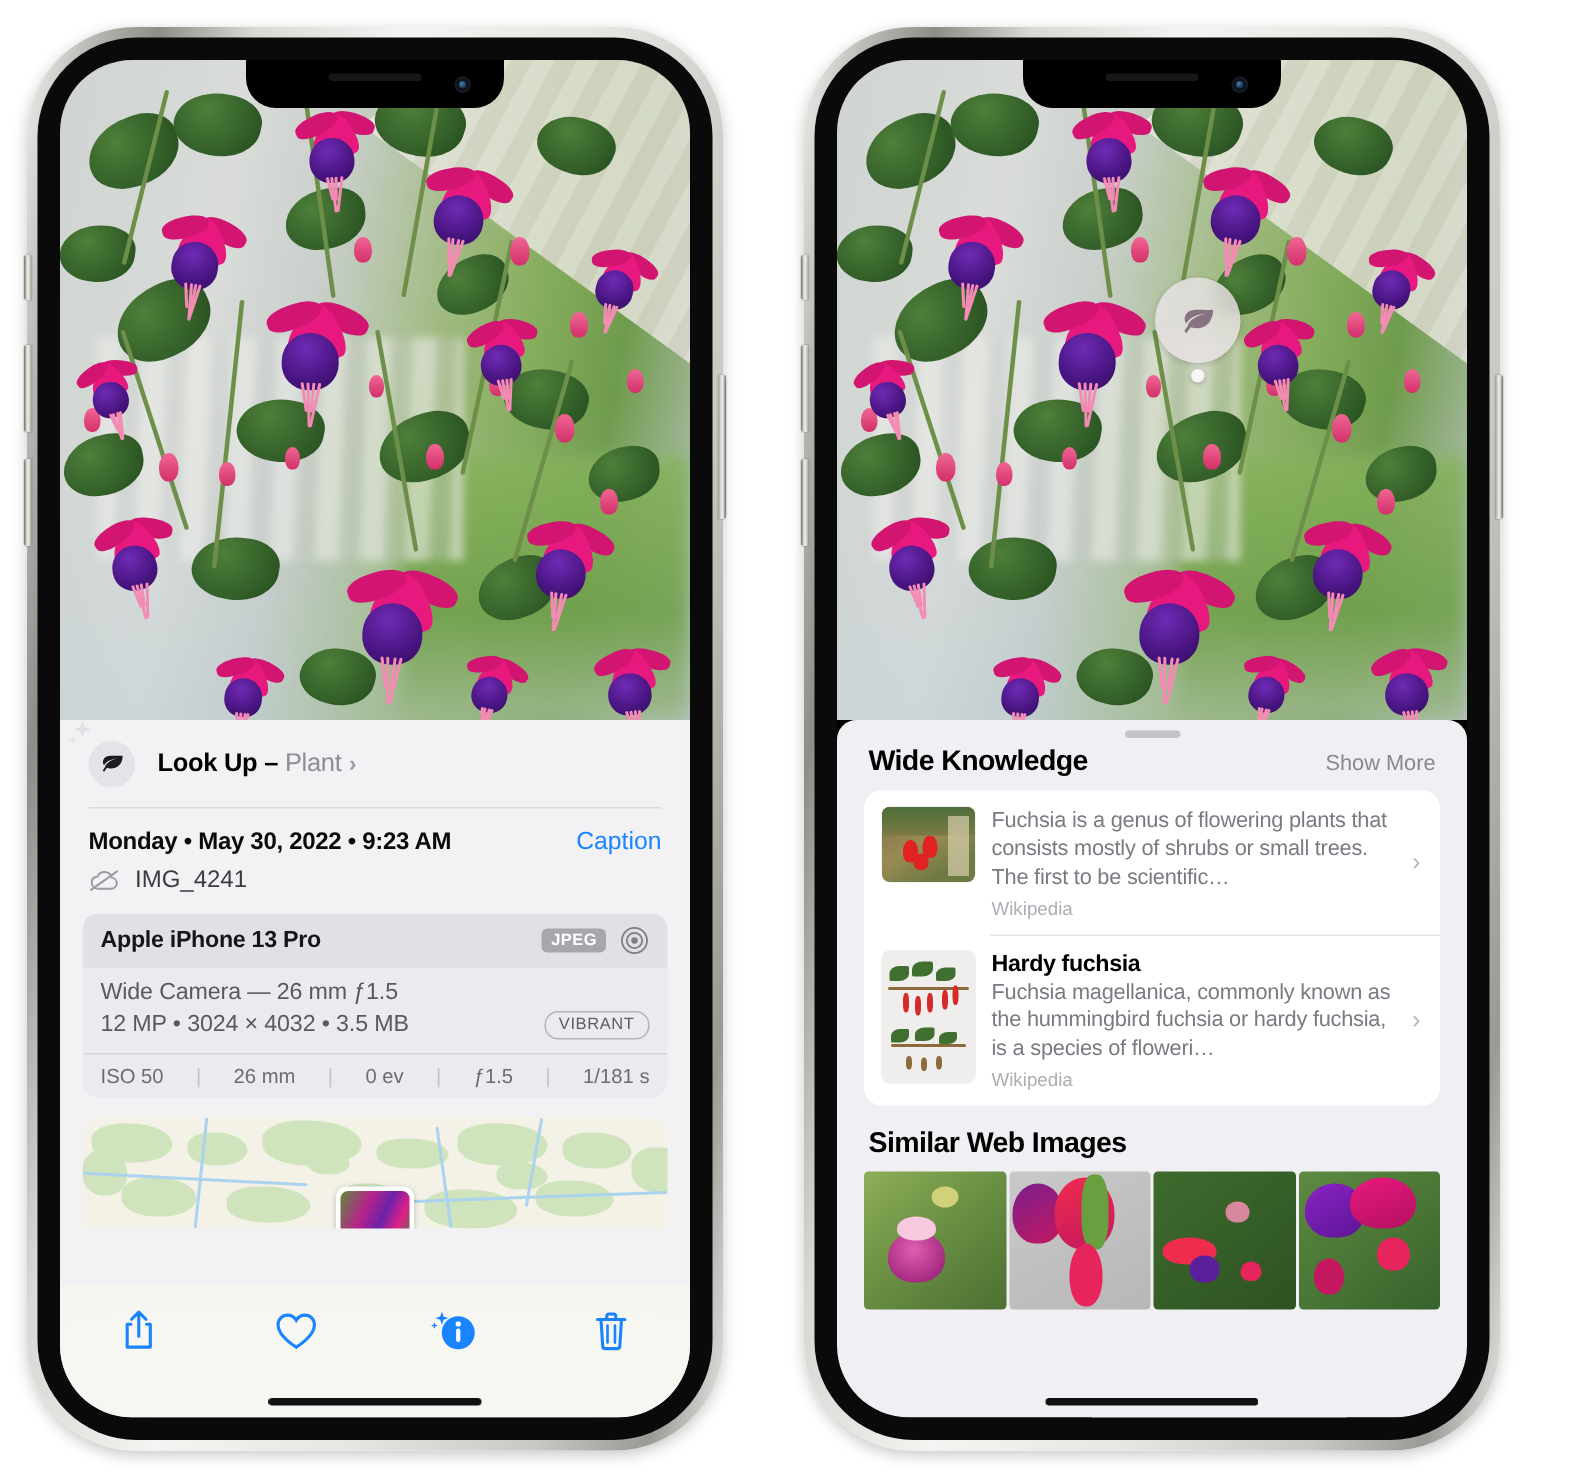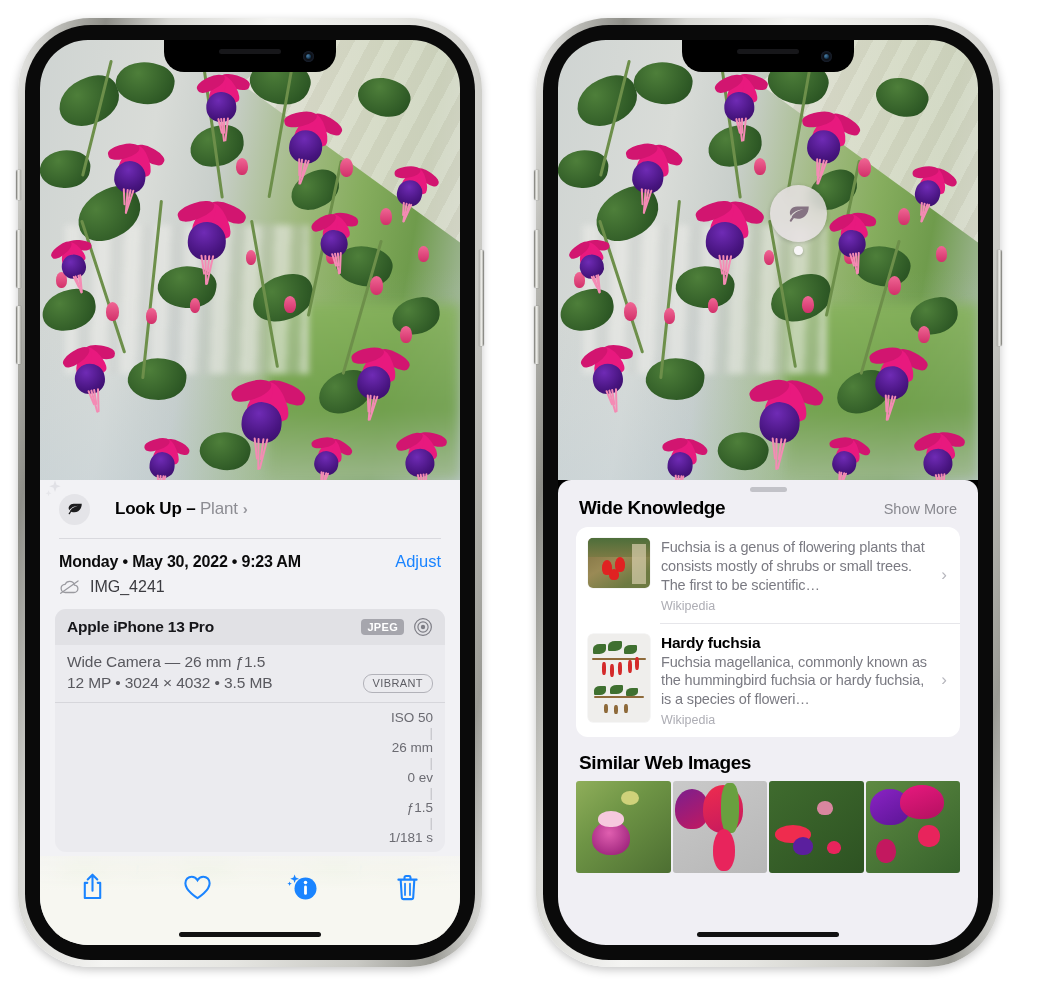--- a/index.html
+++ b/index.html
@@ -103,21 +103,21 @@
   .caption{height:52px;background:#fff;display:flex;align-items:center;
     padding:0 19px;font-size:16.5px;color:#a8a8ad;
     border-bottom:.5px solid #dddde1;}
 
   .lookup-row{height:58px;display:flex;align-items:center;padding:0 19px;
     position:relative;}
   .leaf-circle{width:31px;height:31px;border-radius:50%;background:#e4e4e8;
     display:flex;align-items:center;justify-content:center;position:relative;}
   .sparkles{position:absolute;left:5px;top:-1px;color:#e8e8ec;z-index:2;
     pointer-events:none;}
-  .lookup-txt{margin-left:25px;font-size:17px;color:#000;font-weight:700;
+  .lookup-txt{margin-left:15px;font-size:17px;color:#000;font-weight:700;
     letter-spacing:-.2px;}
   .lookup-txt .dash{font-weight:700;}
   .lookup-txt .sub{color:#8d8d93;font-weight:400;}
   .chev-sm{margin-left:5px;color:#9a9aa0;font-size:15px;}
   .divider{height:.5px;background:#d9d9de;margin:0 19px;}
 
   .meta{padding:13px 19px 0;}
   .meta-row1{display:flex;align-items:baseline;justify-content:space-between;}
   .meta-date{font-size:16px;font-weight:700;color:#0b0b0c;letter-spacing:-.2px;}
   .adjust{font-size:16.5px;color:#1a84ff;}
@@ -131,22 +131,22 @@
   .exif-hd-r{display:flex;align-items:center;gap:9px;}
   .tag-jpeg{background:#a6a6ad;color:#fff;font-size:11px;font-weight:700;
     padding:2px 6px;border-radius:4px;letter-spacing:.3px;}
   .exif-body{padding:8px 12px 9px;}
   .exif-l1{font-size:15.5px;color:#59595f;letter-spacing:-.1px;}
   .exif-l2row{display:flex;align-items:center;justify-content:space-between;
     margin-top:3px;}
   .exif-l2{font-size:15.5px;color:#59595f;letter-spacing:-.1px;}
   .tag-vib{border:1px solid #b2b2b9;color:#5c5c63;font-size:11px;
     padding:2.5px 9px;border-radius:9px;letter-spacing:.4px;}
-  .exif-ft{display:flex;align-items:flex-end;border-top:.5px solid #d6d6db;
-    padding:7px 12px;flex-direction:column;}
+  .exif-ft{display:flex;align-items:flex-start;border-top:.5px solid #d6d6db;
+    padding:7px 12px;}
   .exif-ft span{font-size:13.5px;color:#6b6b72;}
   .exif-ft .sep2{flex:1;text-align:center;color:#c2c2c8;}
 
   .mapwrap{margin:13px 15px 0;height:74px;border-radius:11px 11px 0 0;
     overflow:hidden;position:relative;background:#f3f0e6;}
   .mapbase{position:absolute;inset:0;background:#f4f1e7;}
   .greens{position:absolute;background:#cfe3bd;border-radius:42% 58% 50% 50%;}
   .river{position:absolute;background:#a9d3ee;border-radius:2px;}
   .mappin{position:absolute;left:50%;transform:translateX(-50%);bottom:-14px;
     width:46px;height:36px;border-radius:7px;background:#fff;padding:3px;
@@ -443,21 +443,21 @@
           <span class="dash">–</span>
           <span class="sub">Plant</span><span class="chev-sm">›</span>
         </div>
       </div>
 
       <div class="divider"></div>
 
       <div class="meta">
         <div class="meta-row1">
           <div class="meta-date">Monday • May 30, 2022 • 9:23 AM</div>
-          <div class="adjust">Adjust</div>
+          <div class="adjust">Caption</div>
         </div>
         <div class="meta-row2">
           <svg width="22" height="16" viewBox="0 0 26 18">
             <path d="M7.5 15.5h10.2c2.6 0 4.6-2 4.6-4.4 0-2.3-1.8-4.2-4.1-4.4-.6-2.6-2.9-4.4-5.6-4.4
                      -2.4 0-4.5 1.4-5.4 3.5C4.4 6.1 2.5 8 2.5 10.5c0 2.8 2.2 5 5 5z" fill="none" stroke="#9a9aa0" stroke-width="1.5"></path>
             <line x1="2" y1="16.4" x2="22.5" y2="1.8" stroke="#9a9aa0" stroke-width="1.5" stroke-linecap="round"></line>
           </svg>
           <div class="fname">IMG_4241</div>
         </div>
       </div>

